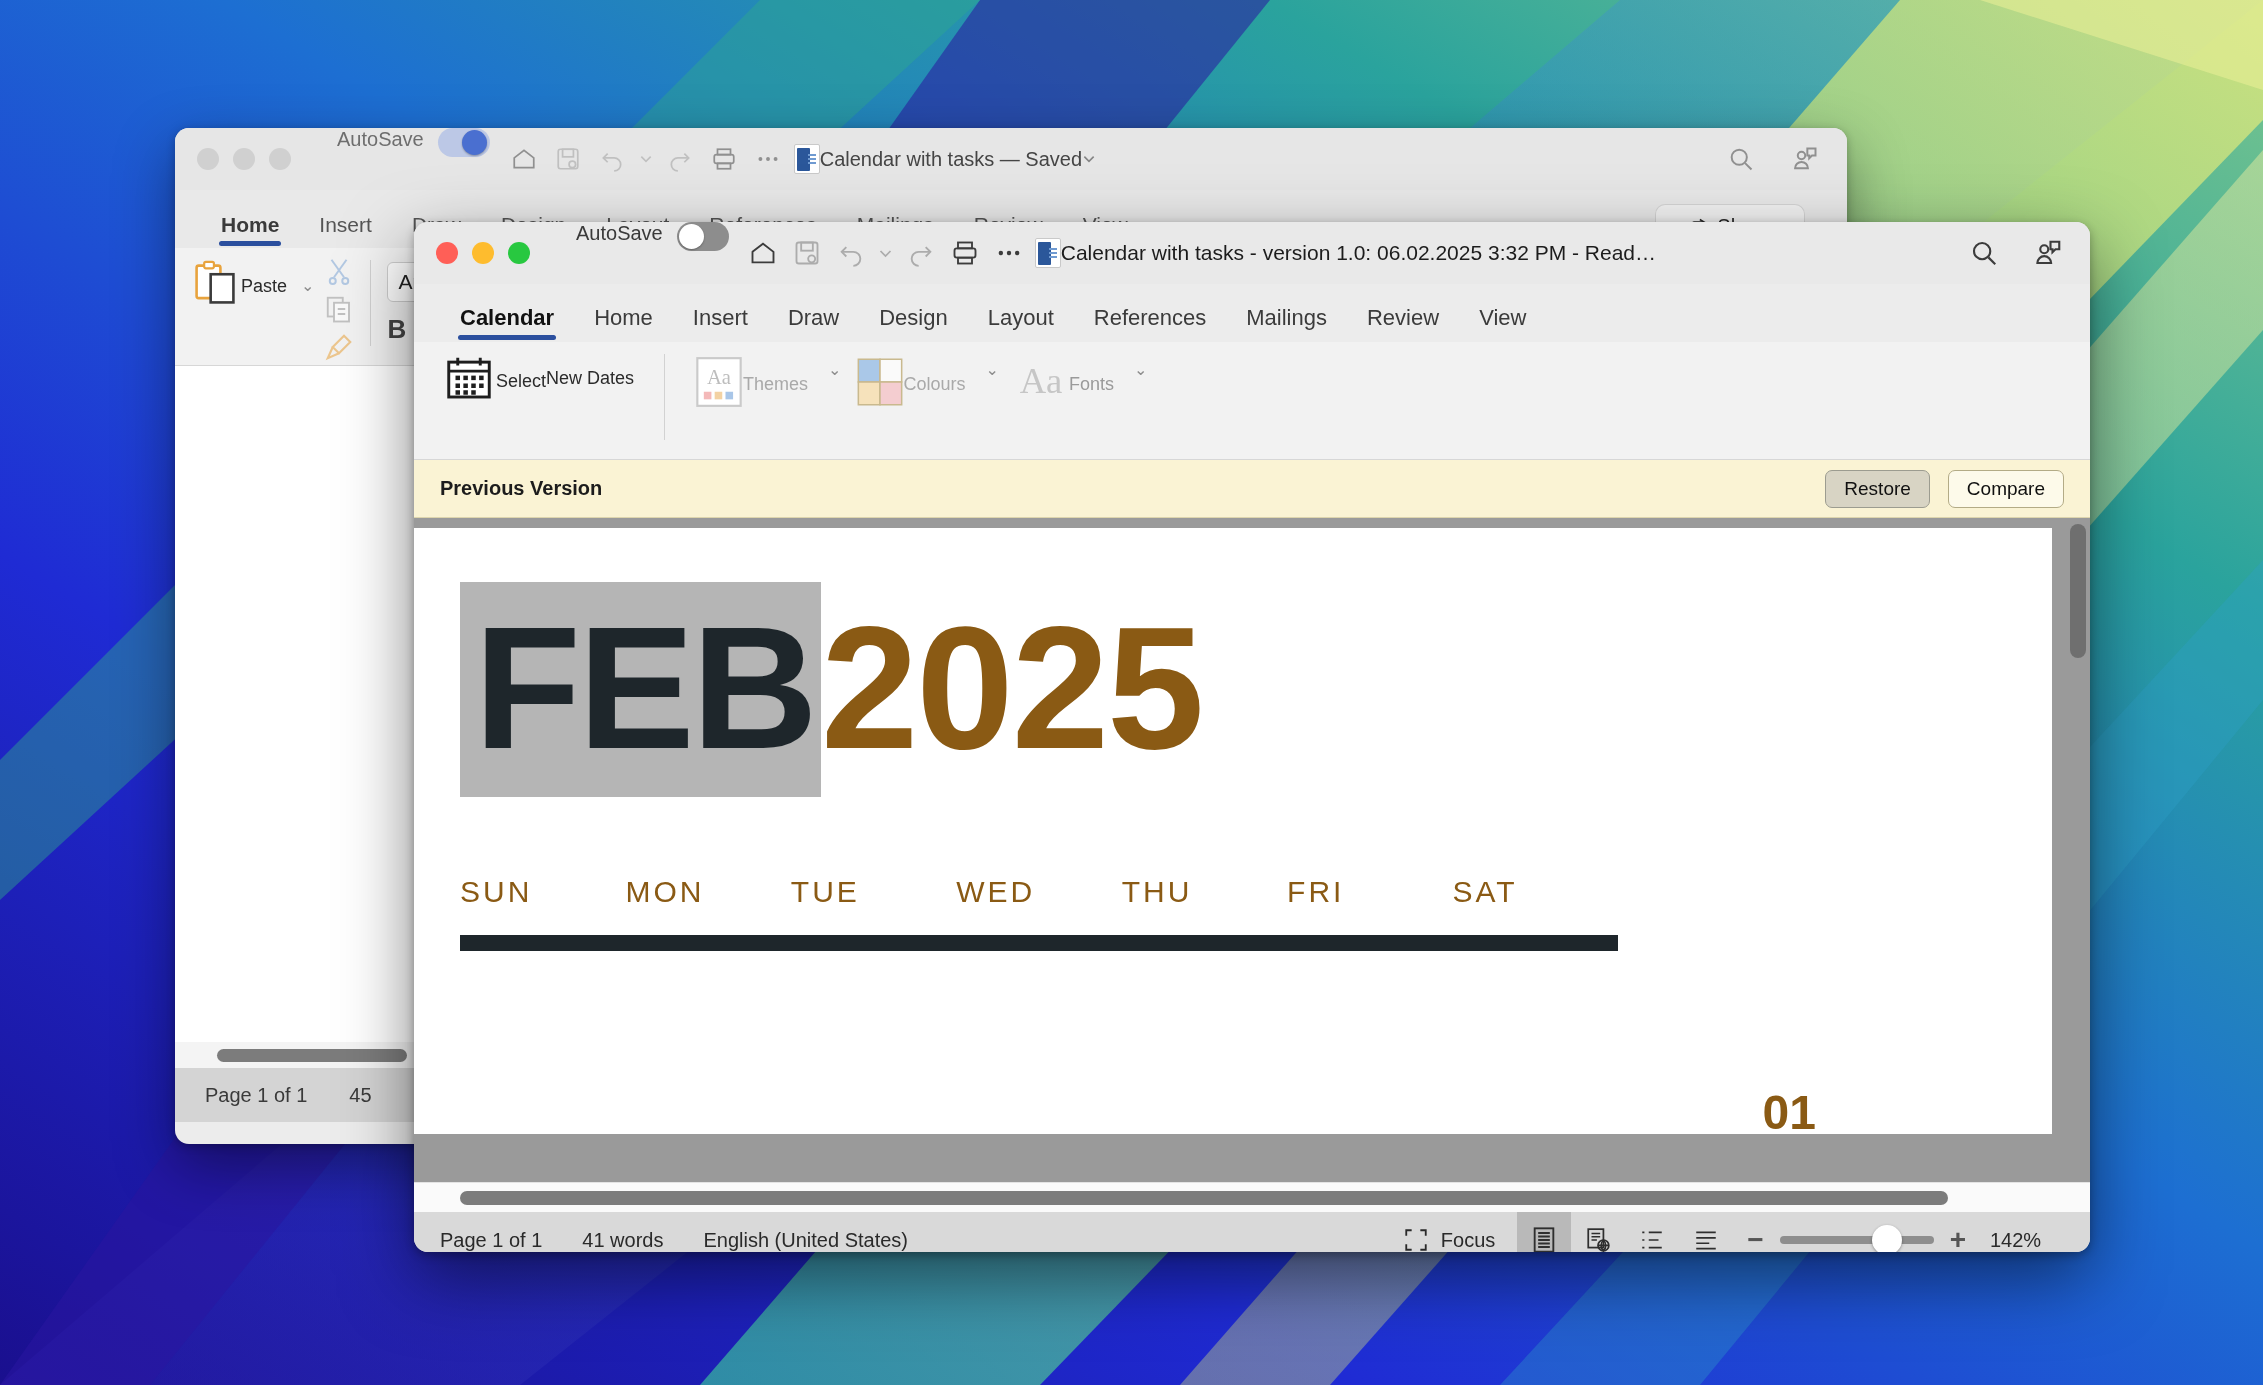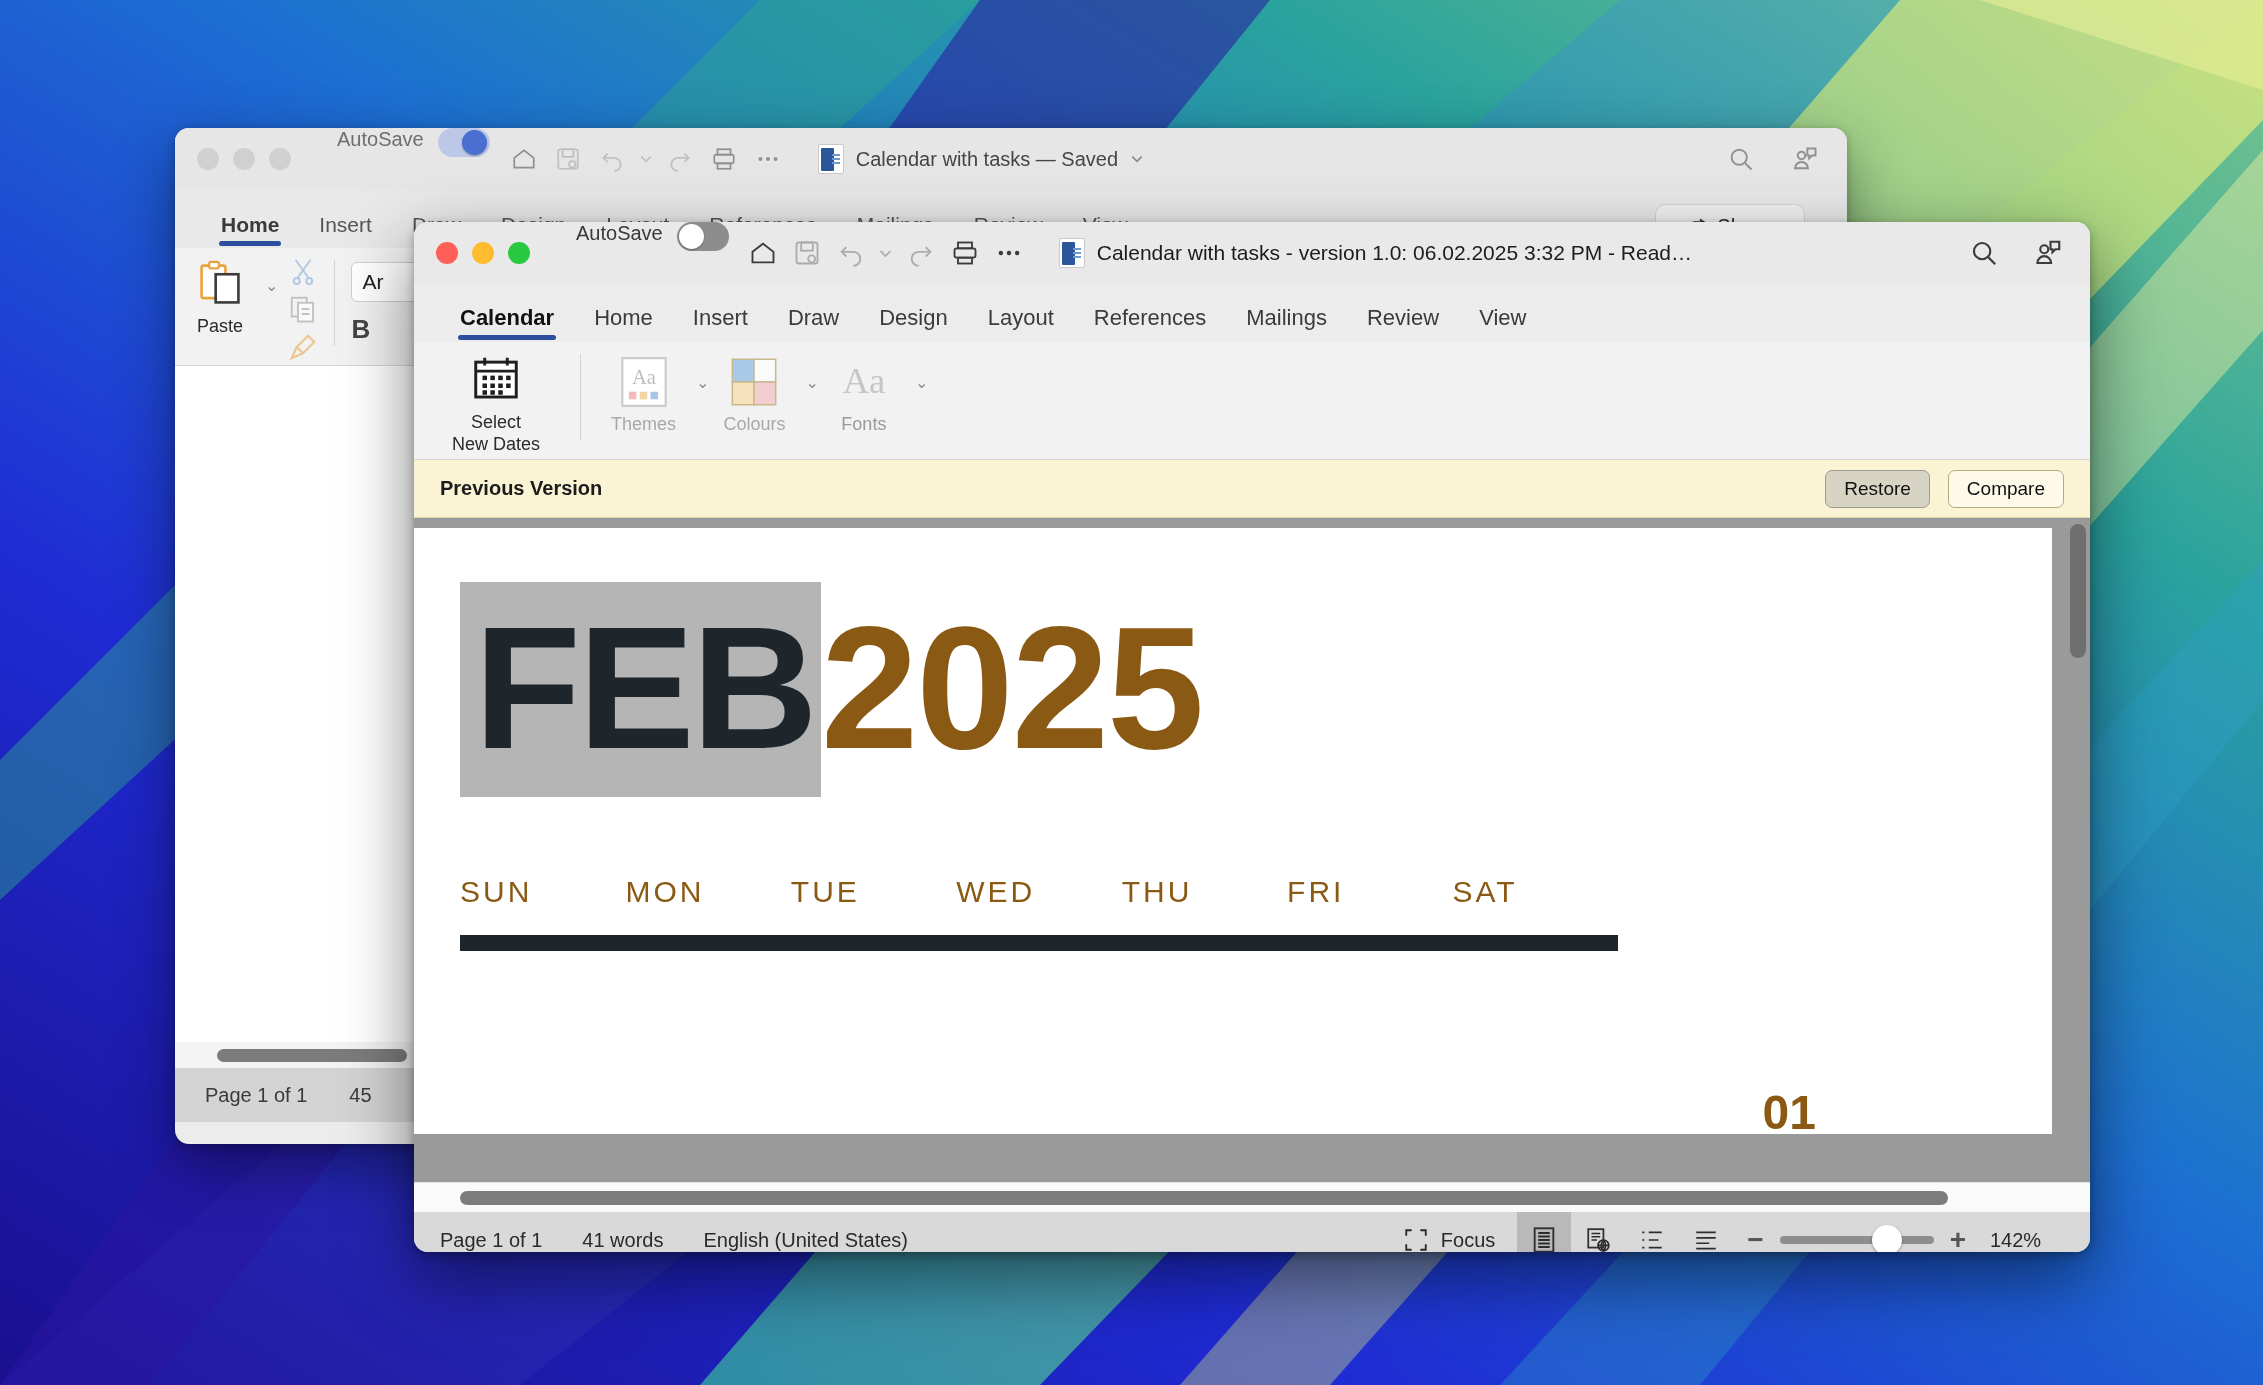--- a/index.html
+++ b/index.html
@@ -69,22 +69,22 @@
     width:40px; height:40px;
     display:flex; align-items:center; justify-content:center;
     color:#3c3c3c;
   }
   .tb-ico.dim { opacity:.35; }
   .win-bg .tb-ico { opacity:.5; }
   .win-bg .tb-ico.dim { opacity:.22; }
   .tb-ico svg { display:block; }
 
   .doc-title {
-    display:flex; align-items:center; gap:12px;
-    margin-left:30px;
+    display:flex; align-items:center; 
+    margin-left:6px;
     font-size:21px; color:#1c1c1c; white-space:nowrap;
   }
   .win-bg .doc-title { color:#454545; font-size:20px; }
   .wordicon {
     width:26px; height:30px; border-radius:2px;
     background:#fff; border:1px solid #c9c9c9;
     position:relative; flex:none;
   }
   .wordicon:before{
     content:""; position:absolute; left:2px; top:3px;
@@ -124,21 +124,21 @@
   .ribbon {
     height:118px; background:#f2f2f2;
     display:flex; align-items:flex-start;
     border-bottom:1px solid #d7d7d7;
     padding-top:6px;
   }
   .rgroup { display:flex; align-items:flex-start; height:112px; }
   .rsep { width:1px; height:86px; background:#d2d2d2; margin:6px 16px 0 16px; }
 
   .rbtn {
-    display:flex; flex-direction:column; align-items:center;
+    display:flex; flex-direction:row; align-items:center;
     justify-content:center;
     padding:4px 14px; min-width:90px;
   }
   .rbtn .lbl {
     font-size:18px; color:#2b2b2b; text-align:center;
     line-height:1.22; margin-top:6px;
   }
   .rbtn.dim .lbl { color:#a9a9a9; }
   .rbtn.dimmer .lbl { color:#9a9a9a; }
   .gallery-wrap{ display:flex; align-items:center; gap:6px; }

